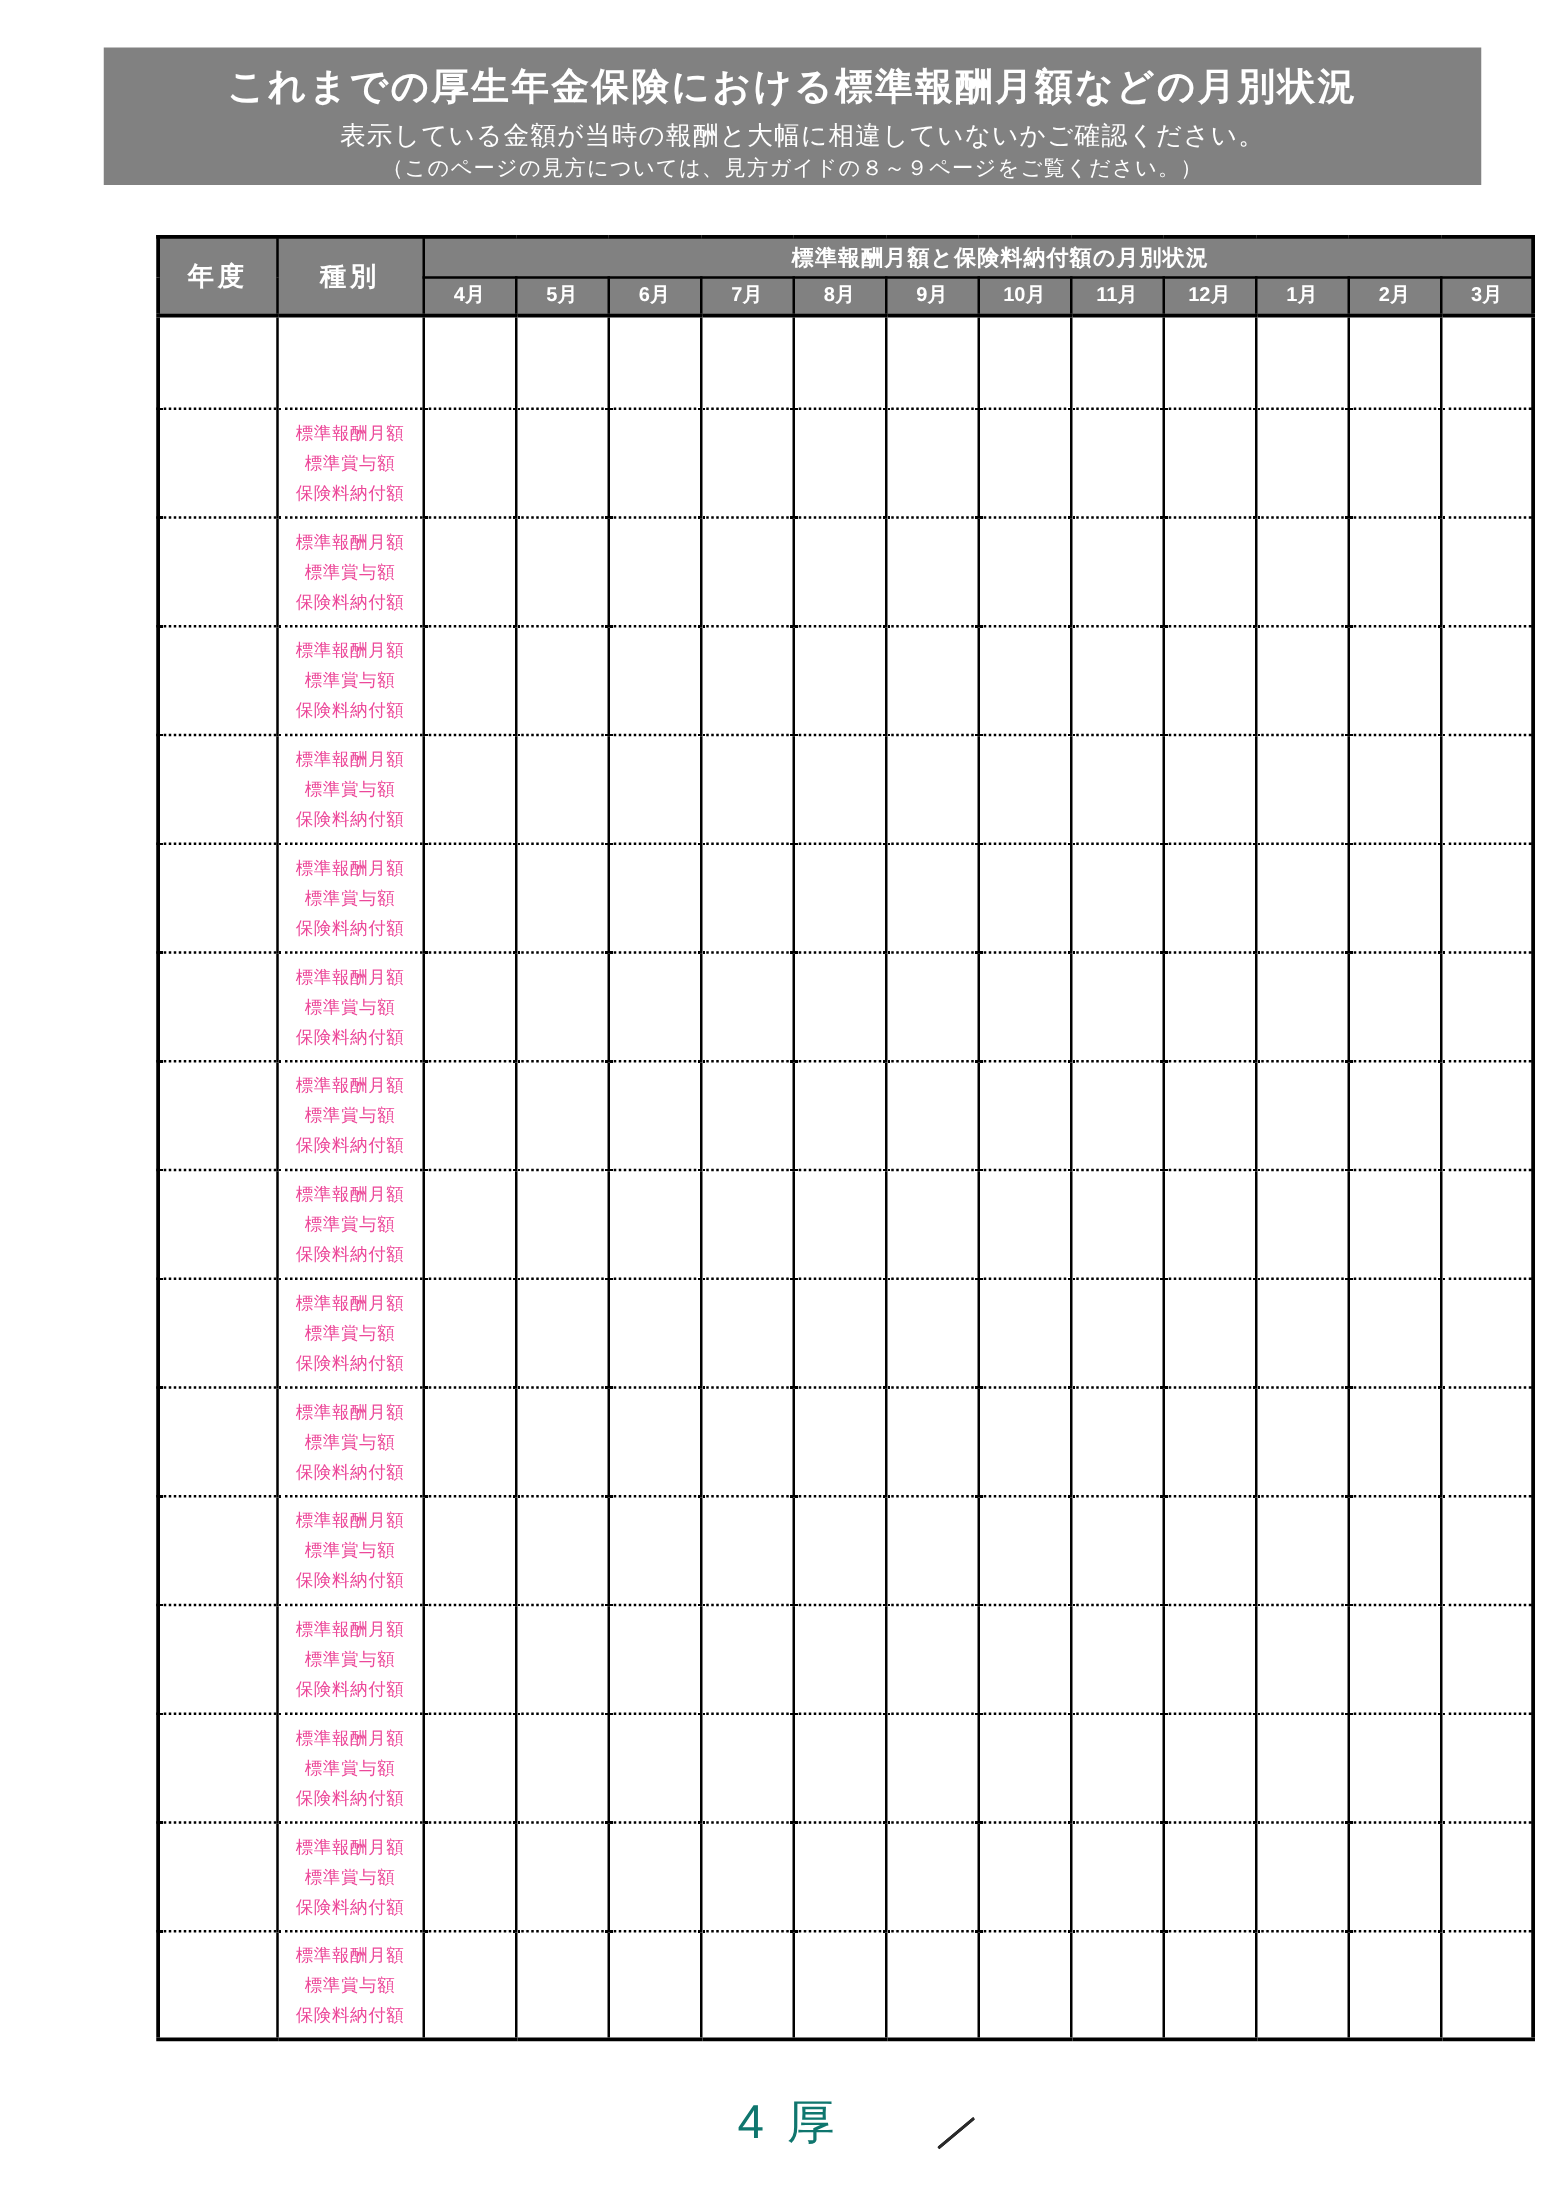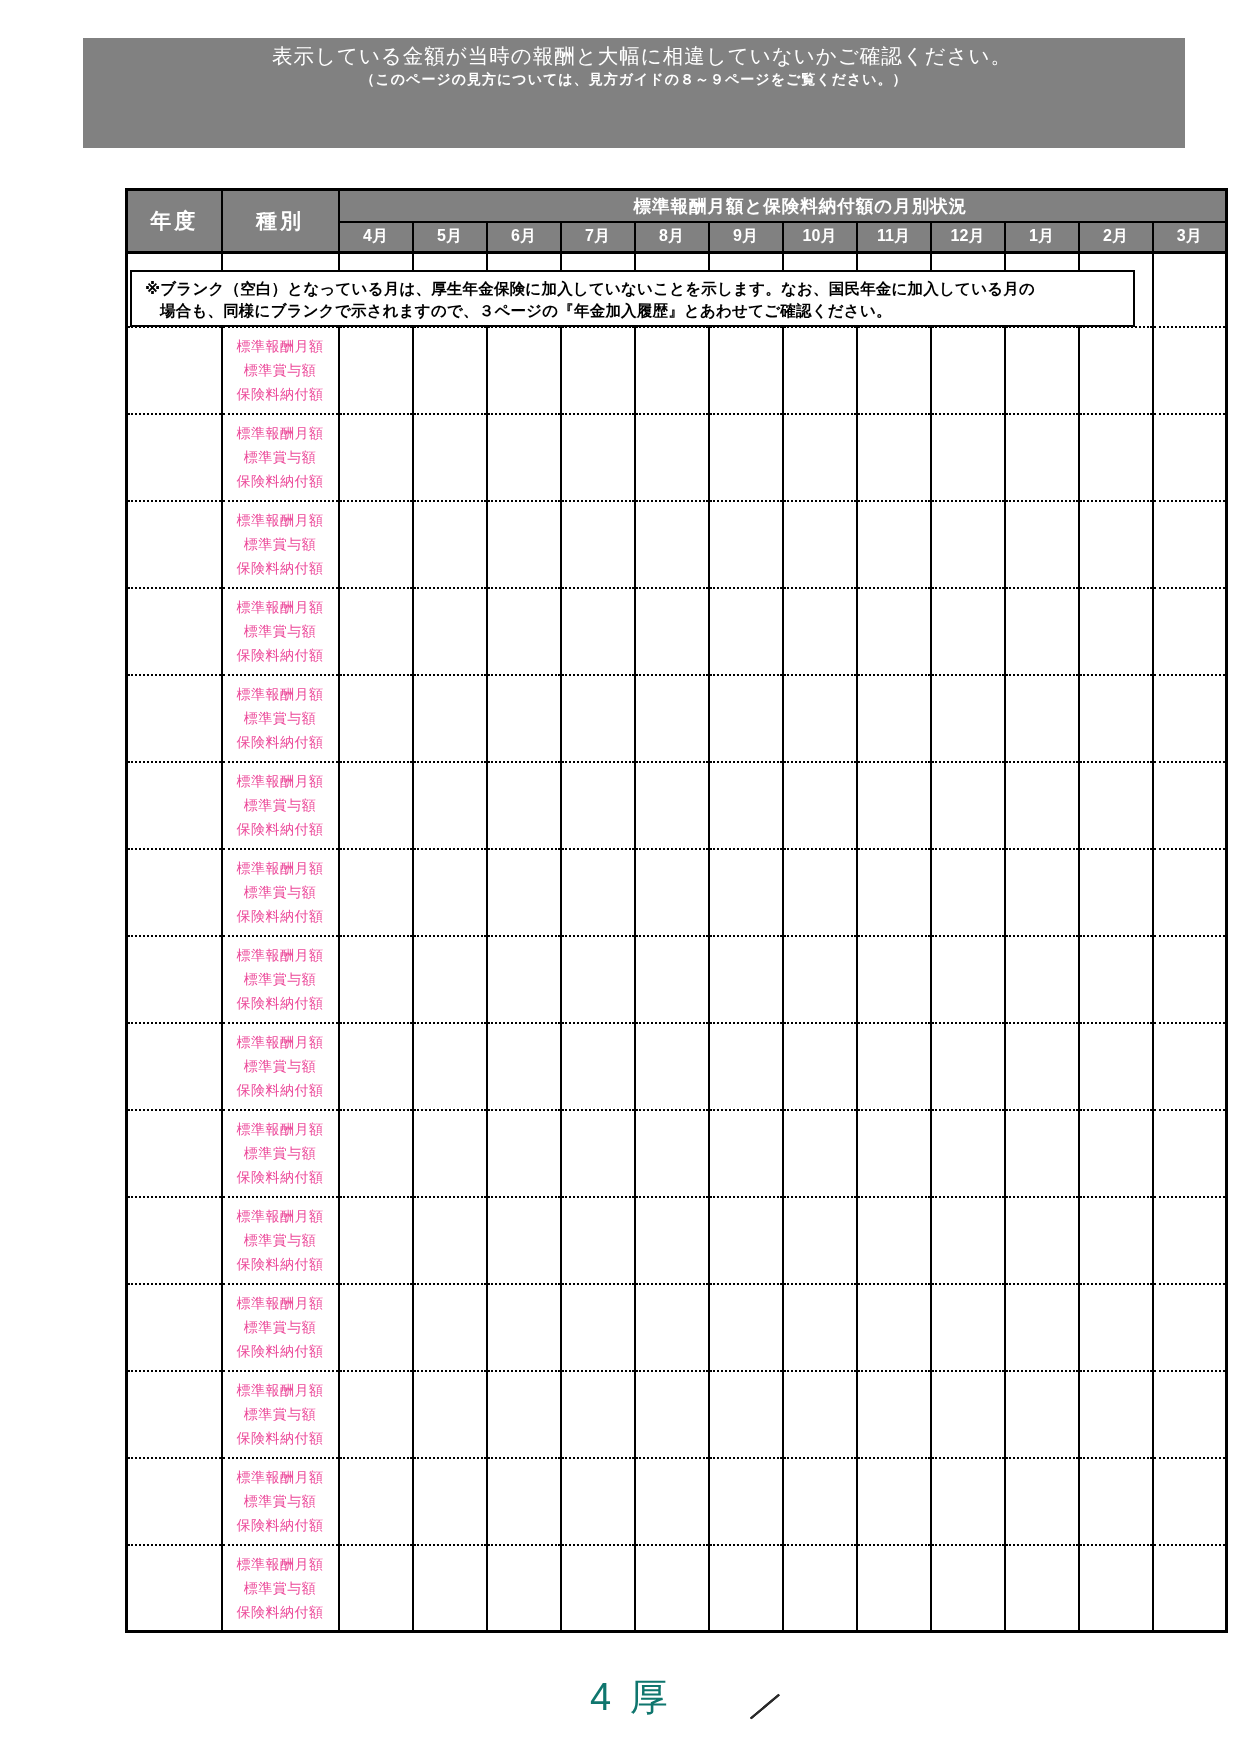--- a/index.html
+++ b/index.html
@@ -9,21 +9,21 @@
     font-family:"Liberation Sans","DejaVu Sans",sans-serif; overflow:hidden; color:#000;
   }
 
   
   .title-box {
     position:absolute; left:83px; top:38px; width:1102px; height:110px;
     background:#818181; color:#ffffff; text-align:center;
   }
   .title-main  { font-size:30px; font-weight:600; letter-spacing:2px; padding-top:11px; }
   .title-sub   { font-size:20.5px; font-weight:500; letter-spacing:1px; margin-top:4px;padding-left:16px; }
-  .title-sub2  { font-size:14px; font-weight:700; letter-spacing:1px; margin-top:1px; }
+  .title-sub2  { font-size:17px; font-weight:400; letter-spacing:1px; margin-top:1px; }
 
   
   .table-wrap { position:absolute; left:85px; top:188px; width:1100px; }
   table.main {
     border-collapse:collapse; table-layout:fixed; width:1100px;
     border:3px solid #000;
     margin-left:40px;
   }
   col.c-year  { width:95px; }
   col.c-type  { width:117px; }
@@ -72,20 +72,21 @@
     position:absolute; left:746px; top:1705px; width:38px; height:0;
     border-top:3px solid #2a2a2a; transform:rotate(-40deg); border-radius:2px;
   }
 </style>
 </head>
 <body>
 
 <div class="page">
 
   <div class="title-box">
+    <div class="title-main">これまでの厚生年金保険における標準報酬月額などの月別状況</div>
     <div class="title-sub">表示している金額が当時の報酬と大幅に相違していないかご確認ください。</div>
     <div class="title-sub2">（このページの見方については、見方ガイドの８～９ページをご覧ください。）</div>
   </div>
 
   <div class="table-wrap">
     <table class="main">
       <colgroup>
         <col class="c-year">
           <col class="c-type">
         <col class="c-month">
@@ -450,22 +451,18 @@
     <td class="month-cell"></td>
     <td class="month-cell"></td>
     <td class="month-cell"></td>
     <td class="month-cell"></td>
     <td class="month-cell"></td>
     <td class="month-cell"></td>
   </tr>
 </tbody>
     </table>
 
-    <div class="note-box">
-      <div class="note-line1">※ブランク（空白）となっている月は、厚生年金保険に加入していないことを示します。なお、国民年金に加入している月の</div>
-      <div class="note-line2">場合も、同様にブランクで示されますので、３ページの『年金加入履歴』とあわせてご確認ください。</div>
-    </div>
   </div>
 
   <div class="footer-page">4 厚</div>
   <div class="slash-mark"></div>
 
 </div>
 
 </body></html>

